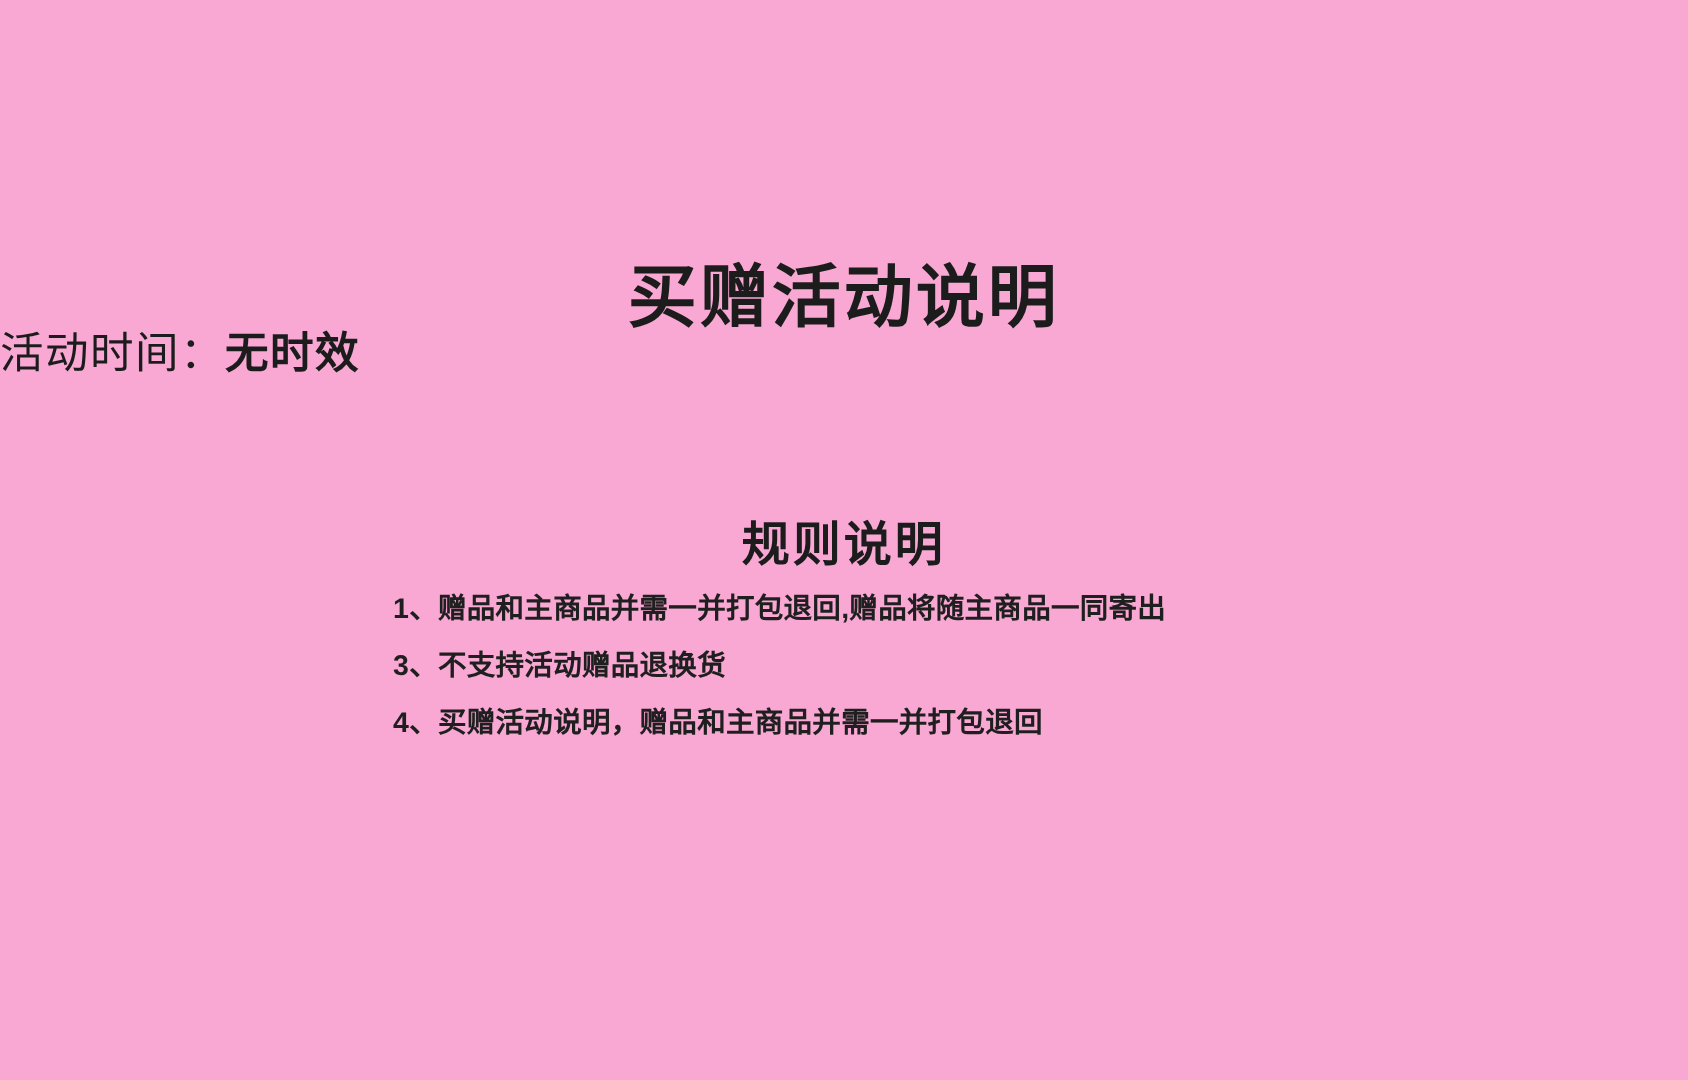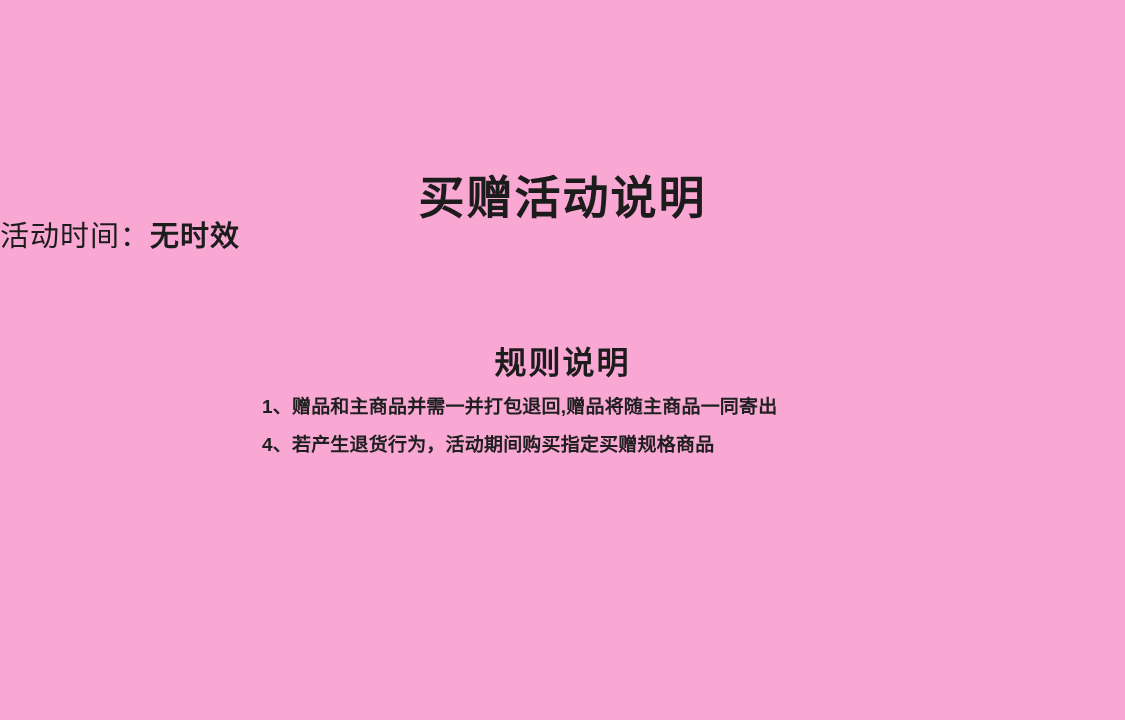--- a/index.html
+++ b/index.html
@@ -99,17 +99,20 @@
     <span class="sub-label">活动时间：</span><span class="sub-value">无时效</span>
   </div>
 
   <h2 class="section-title">规则说明</h2>
 
   <ul class="rules">
     <li class="rule-item">
       <span class="rule-num">1、</span><span class="rule-text">赠品和主商品并需一并打包退回,赠品将随主商品一同寄出</span>
     </li>
     <li class="rule-item">
-      <span class="rule-num">4、</span><span class="rule-text">若产生退货行为，活动期间购买指定买赠规格商品</span>
+      <span class="rule-num">3、</span><span class="rule-text">不支持活动赠品退换货</span>
+    </li>
+    <li class="rule-item">
+      <span class="rule-num">4、</span><span class="rule-text">买赠活动说明，赠品和主商品并需一并打包退回</span>
     </li>
   </ul>
 
 </div>
 
 </body></html>

